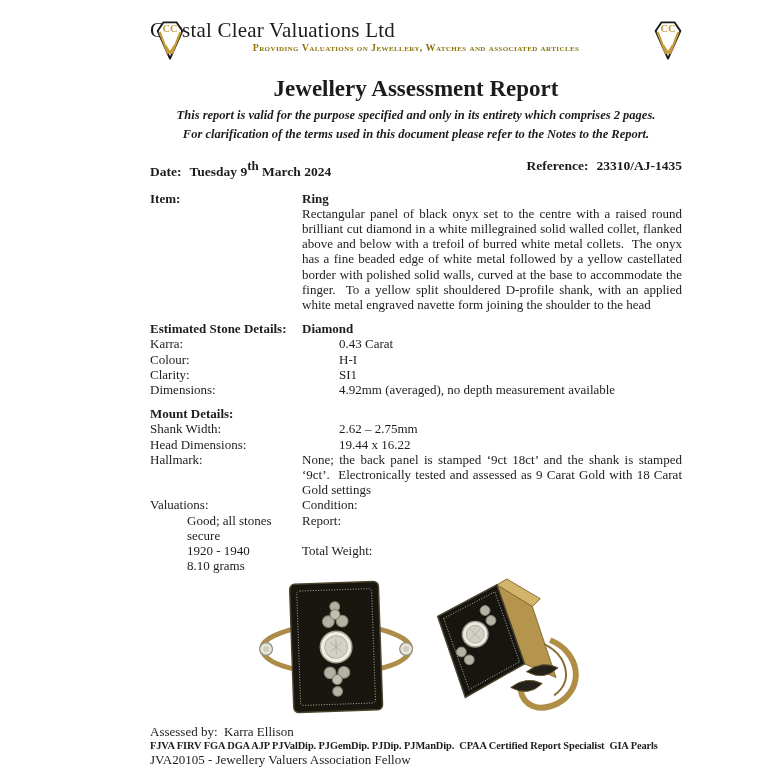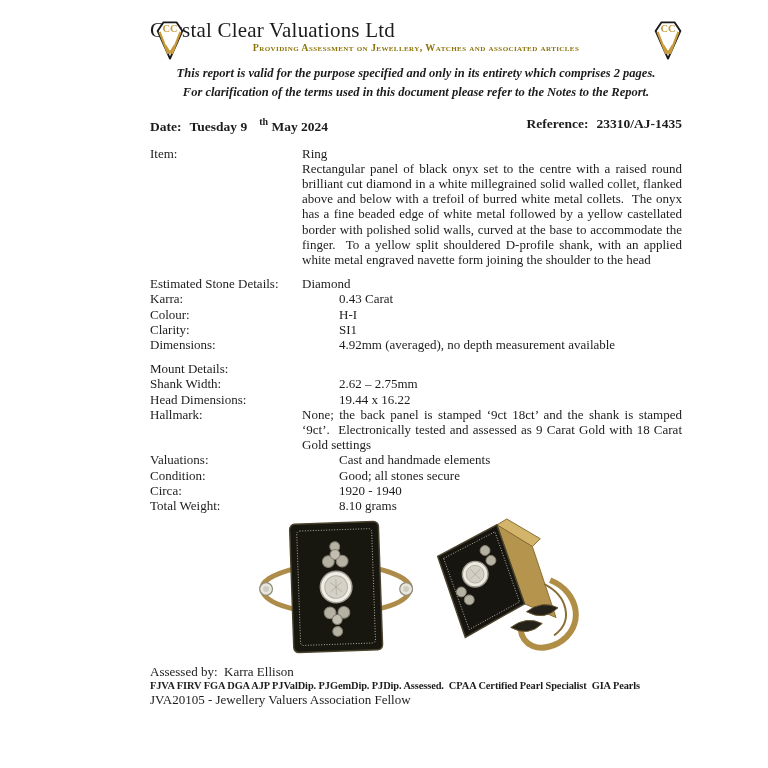--- a/index.html
+++ b/index.html
@@ -15,26 +15,26 @@
   .logo.right{right:-6px;}
   .company{text-align:left;font-size:21px;letter-spacing:.2px;margin-top:14px;line-height:24px;}
   .tagline{text-align:center;font-size:10px;font-weight:700;color:#8d7408;
            font-variant:small-caps;letter-spacing:.4px;line-height:12px;}
   
   .report-title{text-align:center;font-size:23px;font-weight:700;margin:12px 0 5px;line-height:25px;}
   .disclaimer{text-align:center;font-style:italic;font-weight:700;font-size:12.5px;line-height:19px;margin:0 auto;width:486px;}
   
   .meta{display:flex;justify-content:space-between;font-weight:700;font-size:13.5px;margin-top:14px;}
   .meta .lbl{margin-right:8px;}
-  sup{font-size:10px;margin-left:12px;}
+  sup{font-size:13px;}
   
   .details{margin-top:11px;font-size:13px;line-height:15.2px;}
   .grid{display:grid;grid-template-columns:152px 1fr;}
   .gap{height:9px;}
-  .b{font-weight:400;}
+  .b{font-weight:700;}
   .just{text-align:justify;white-space:pre-wrap;}
   .cell{white-space:pre-wrap;margin-left:37px;}
   
   .photo{height:144px;margin-top:4px;display:flex;justify-content:center;align-items:center;}
   
   .assessor{font-size:13px;line-height:15px;margin-top:3px;}
   .assessed-line{white-space:pre-wrap;}
   .creds{font-size:10.4px;font-weight:700;letter-spacing:-.1px;white-space:pre-wrap;line-height:14px;}
   .membership{line-height:14.5px;}
 </style>
@@ -52,28 +52,29 @@
       <text x="21" y="14" text-anchor="middle" font-size="11" font-weight="bold" font-family="&quot;Liberation Serif&quot;,serif" fill="#c79b3b">CC</text>
     </svg>
     <svg class="logo right" viewBox="0 0 42 46">
       <path d="M8,13 L14,4 L28,4 L34,13 L21,42 Z" fill="#ffffff" stroke="#1a1a1a" stroke-width="2" stroke-linejoin="round"></path>
       <path d="M10,14 L19,37" stroke="#c79b3b" stroke-width="2.4" fill="none"></path>
       <path d="M32,14 L23,37" stroke="#c79b3b" stroke-width="2.4" fill="none"></path>
       <path d="M16,28 L21,36 L26,28" stroke="#c79b3b" stroke-width="2.2" fill="none"></path>
       <text x="21" y="14" text-anchor="middle" font-size="11" font-weight="bold" font-family="&quot;Liberation Serif&quot;,serif" fill="#c79b3b">CC</text>
     </svg>
     <div class="company">Crystal Clear Valuations Ltd</div>
-    <div class="tagline">Providing Assessment on Jewellery, Watches and associated articles</div>
+    <div class="tagline">Providing Valuations on Jewellery, Watches and associated articles</div>
   </header>
 
+  <h1 class="report-title">Jewellery Assessment Report</h1>
   <p class="disclaimer">This report is valid for the purpose specified and only in its entirety which comprises 2 pages.  For clarification of the terms used in this document please refer to the Notes to the Report.</p>
 
   <div class="meta">
     <div>
-      <span class="lbl">Date:</span><span>Tuesday 9</span><sup>th</sup><span> May 2024</span>
+      <span class="lbl">Date:</span><span>Tuesday 9</span><sup>th</sup><span> March 2024</span>
     </div>
     <div>
       <span class="lbl">Reference:</span><span>23310/AJ-1435</span>
     </div>
   </div>
 
   <div class="details">
     <div class="grid">
       <div class="b">Item:</div>
       <div class="b">Ring</div>
@@ -101,24 +102,23 @@
     <div class="grid">
       <div class="b">Mount Details:</div>
       <div></div>
       <div>Shank Width:</div>
       <div class="cell">2.62 – 2.75mm</div>
       <div>Head Dimensions:</div>
       <div class="cell">19.44 x 16.22</div>
       <div>Hallmark:</div>
       <div class="just">None; the back panel is stamped ‘9ct 18ct’ and the shank is stamped ‘9ct’.  Electronically tested and assessed as 9 Carat Gold with 18 Carat Gold settings</div>
       <div>Valuations:</div>
-      <div class="cell">Cast and handmade elements</div>
       <div>Condition:</div>
       <div class="cell">Good; all stones secure</div>
-      <div>Circa:</div>
+      <div>Report:</div>
       <div class="cell">1920 - 1940</div>
       <div>Total Weight:</div>
       <div class="cell">8.10 grams</div>
     </div>
   </div>
 
   <div class="photo">
     <svg viewBox="0 0 340 146" width="340" height="144">
 
       <g>
@@ -160,18 +160,18 @@
         <path d="M306,64 C336,76 342,112 314,128 C294,138 278,130 276,114" fill="none" stroke="#b08e46" stroke-width="6"></path>
         <path d="M300,68 C324,80 330,106 310,120" fill="none" stroke="#8a6d33" stroke-width="2"></path>
         <path d="M282,96 Q298,84 314,92 Q300,106 282,96 Z" fill="#23211a" stroke="#6b5a32" stroke-width="1"></path>
         <path d="M266,112 Q282,100 298,108 Q284,122 266,112 Z" fill="#23211a" stroke="#6b5a32" stroke-width="1"></path>
       </g>
     </svg>
   </div>
 
   <div class="assessor">
     <div class="assessed-line">Assessed by:  Karra Ellison</div>
-    <div class="creds">FJVA FIRV FGA DGA AJP PJValDip. PJGemDip. PJDip. Assessed.  CPAA Certified Pearl Specialist  GIA Pearls</div>
+    <div class="creds">FJVA FIRV FGA DGA AJP PJValDip. PJGemDip. PJDip. PJManDip.  CPAA Certified Report Specialist  GIA Pearls</div>
     <div class="membership">JVA20105 - Jewellery Valuers Association Fellow</div>
 
   </div>
 
 </div>
 
 </body></html>

